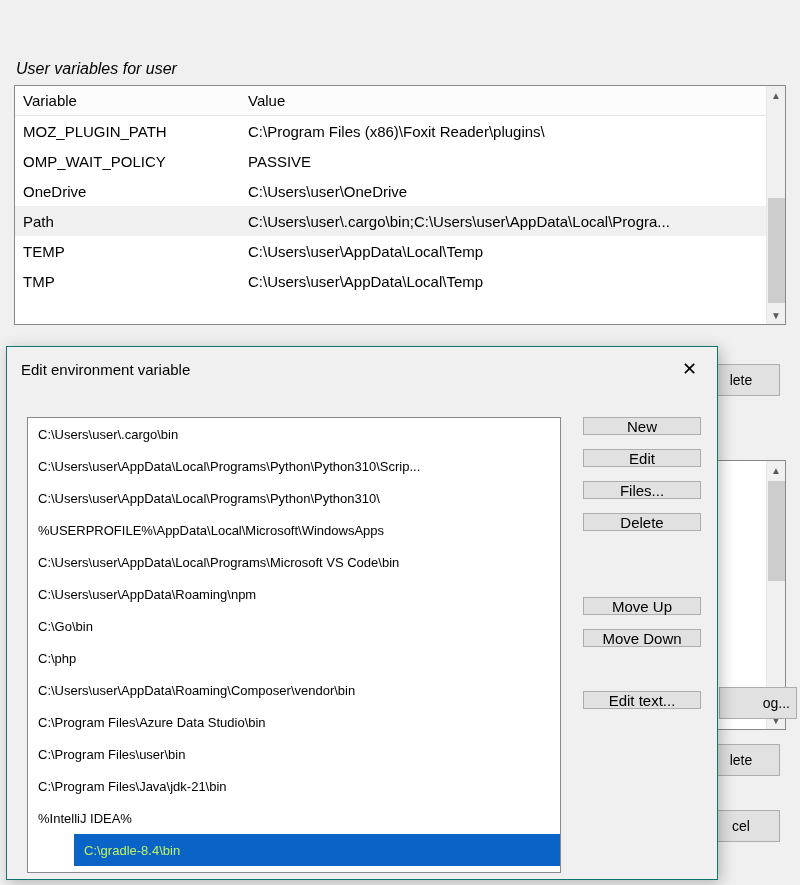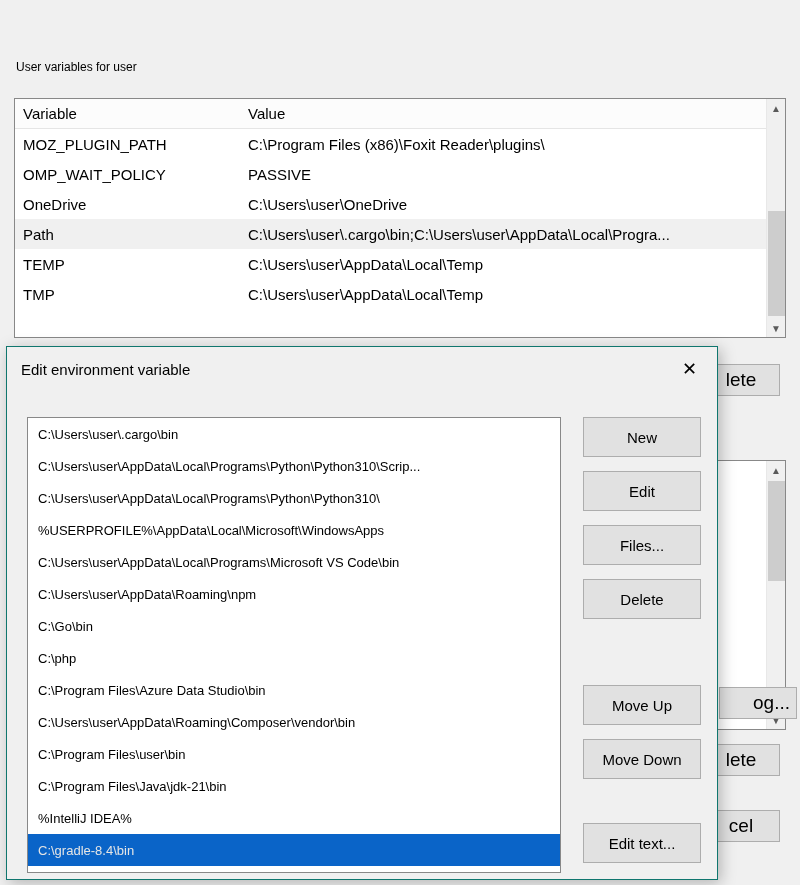--- a/index.html
+++ b/index.html
@@ -15,22 +15,23 @@
 
   
   .bgwin {
     position: absolute;
     left: 0; top: 0;
     width: 800px; height: 885px;
     background: #f0f0f0;
     padding: 14px 14px 0 14px;
   }
   .section-label {
-    margin: 46px 0 24px 2px;
-    font-size: 12px;
+    margin: 46px 0 7px 2px;
+    font-size: 16px;
+    font-style: italic;
   }
   .table-wrap {
     position: relative;
     border: 1px solid #888;
     background: #fff;
     height: 240px;
     display: flex;
   }
   .table-inner { flex: 1; overflow: hidden; }
   .hdr-row, .data-row {
@@ -80,21 +81,21 @@
   .table-wrap .vscroll .thumb { top: 112px; height: 105px; }
 
   
   .bg-btn {
     position: absolute;
     height: 32px;
     background: #e1e1e1;
     border: 1px solid #adadad;
     padding: 0 14px;
     display: flex; align-items: center; justify-content: center;
-    font-size: 19px;
+    font-size: 14px;
     white-space: nowrap;
   }
   .bg-btn.delete1 { right: 20px; top: 364px; width: 78px; }
   .bg-btn.ogpartial { right: 3px; top: 680px; width: 78px; overflow: hidden; justify-content:flex-end; padding:0 6px 0 3px;margin-top:7px; }
   .bg-btn.delete2  { right: 20px; top: 744px; width: 78px; }
   .bg-btn.cancel   { right: 20px; top: 810px; width: 78px; }
 
   
   .sys-box {
     position: absolute;
@@ -137,32 +138,33 @@
   }
   .list-row {
     height: 30px;
     padding: 16px 10px;
     display: flex; align-items: center;
     white-space: nowrap; overflow: hidden; text-overflow: ellipsis;
     font-size: 13px;
   }
   .list-row.selected {
     background: #0a64c8;
-    color: #e5e5e5;
+    color: #bef264;
+    margin-left: 46px;
   }
 
   .btn-col {
     width: 118px;
     display: flex; flex-direction: column;
     gap: 14px;
   }
   .btn-col .spacer-mid { height: 38px; }
   .btn-col .spacer-end { height: 16px; }
   .dlg-btn {
-    height: 40px;
+    height: 18px;
     background: #e1e1e1;
     border: 1px solid #adadad;
     font-size: 15px;
     display: flex; align-items: center; justify-content: center;
     cursor: pointer;
   }
 </style>
 </head>
 <body>
 
@@ -234,22 +236,22 @@
   <div class="dialog-body">
     <div class="list-box" id="path-list">
         <div class="list-row">C:\Users\user\.cargo\bin</div>
         <div class="list-row">C:\Users\user\AppData\Local\Programs\Python\Python310\Scrip...</div>
         <div class="list-row">C:\Users\user\AppData\Local\Programs\Python\Python310\</div>
         <div class="list-row">%USERPROFILE%\AppData\Local\Microsoft\WindowsApps</div>
         <div class="list-row">C:\Users\user\AppData\Local\Programs\Microsoft VS Code\bin</div>
         <div class="list-row">C:\Users\user\AppData\Roaming\npm</div>
         <div class="list-row">C:\Go\bin</div>
         <div class="list-row">C:\php</div>
+        <div class="list-row">C:\Users\user\AppData\Roaming\Composer\vendor\bin</div>
         <div class="list-row">C:\Program Files\Azure Data Studio\bin</div>
-        <div class="list-row">C:\Users\user\AppData\Roaming\Composer\vendor\bin</div>
         <div class="list-row">C:\Program Files\user\bin</div>
         <div class="list-row">C:\Program Files\Java\jdk-21\bin</div>
         <div class="list-row">%IntelliJ IDEA%</div>
         <div class="list-row selected">C:\gradle-8.4\bin</div>
       </div>
 
     <div class="btn-col">
       <div class="dlg-btn">New</div>
       <div class="dlg-btn">Edit</div>
       <div class="dlg-btn">Files...</div>

